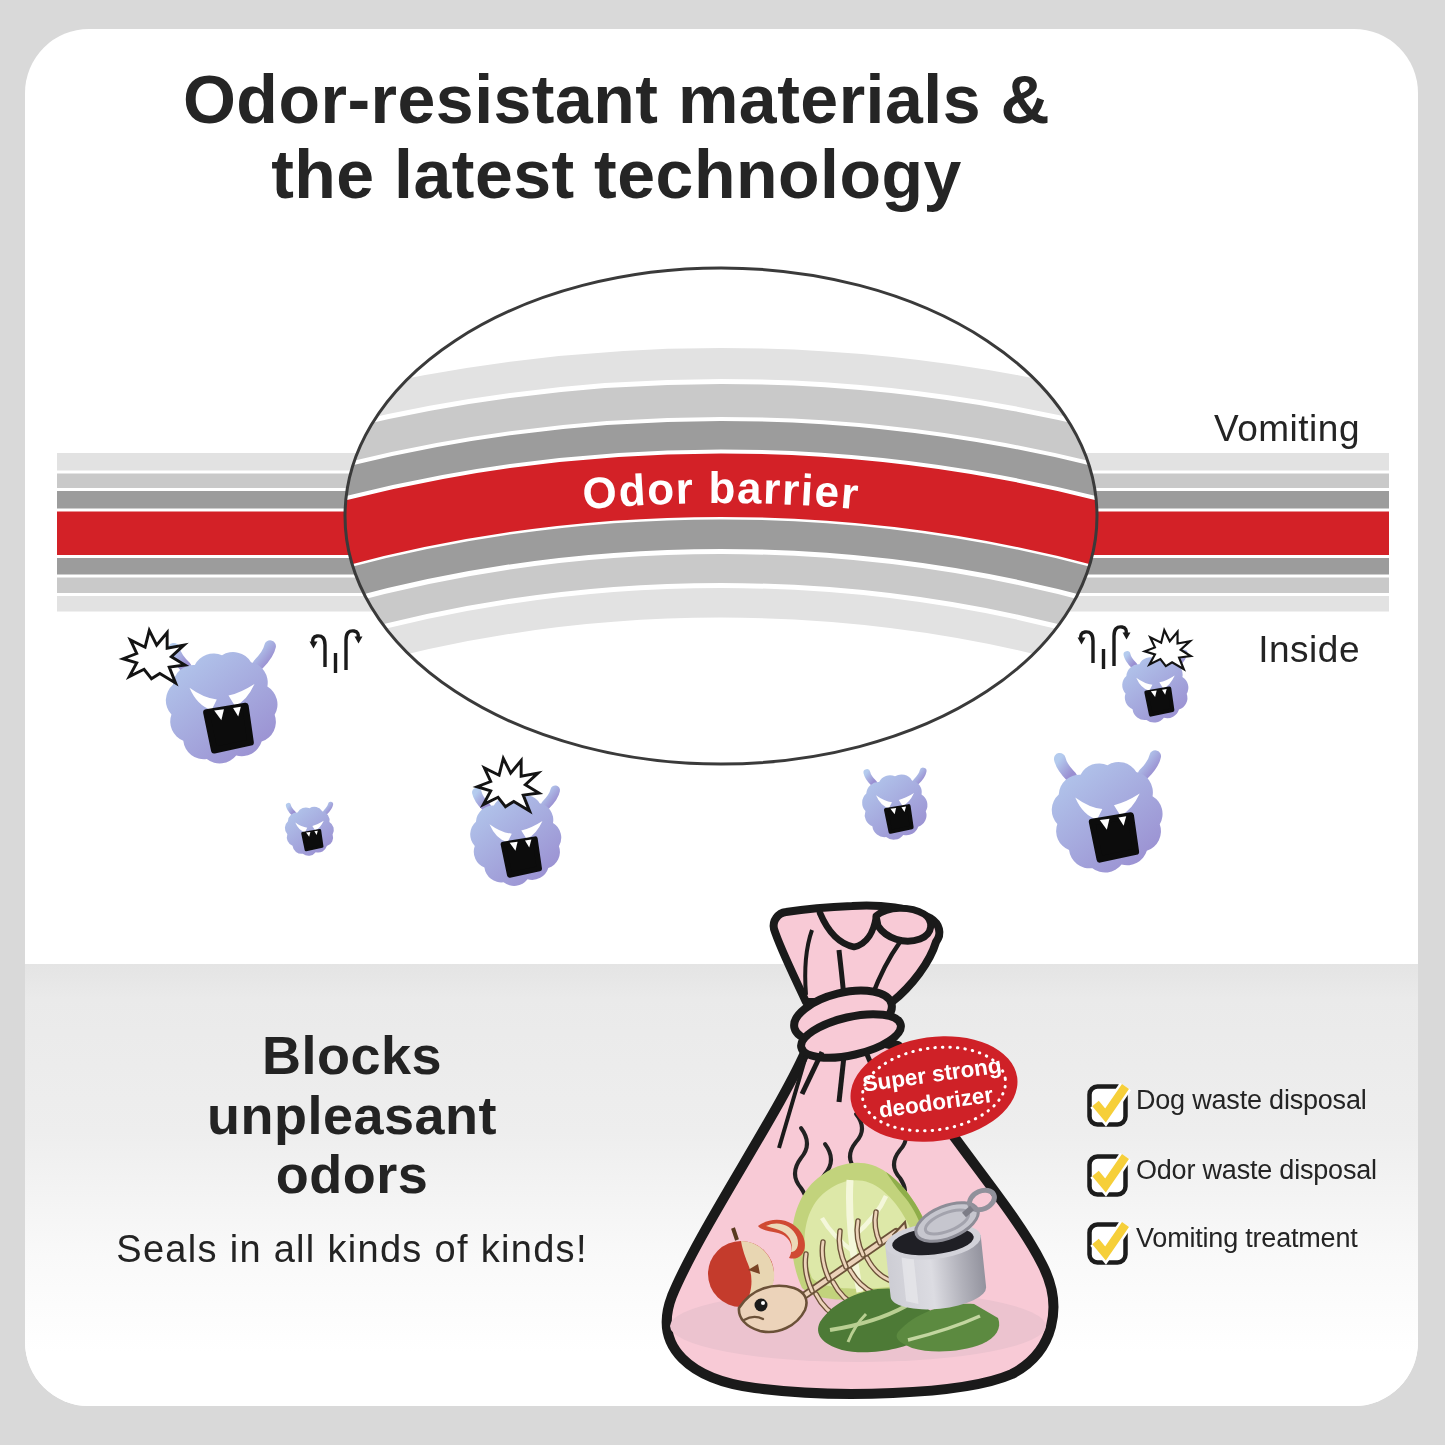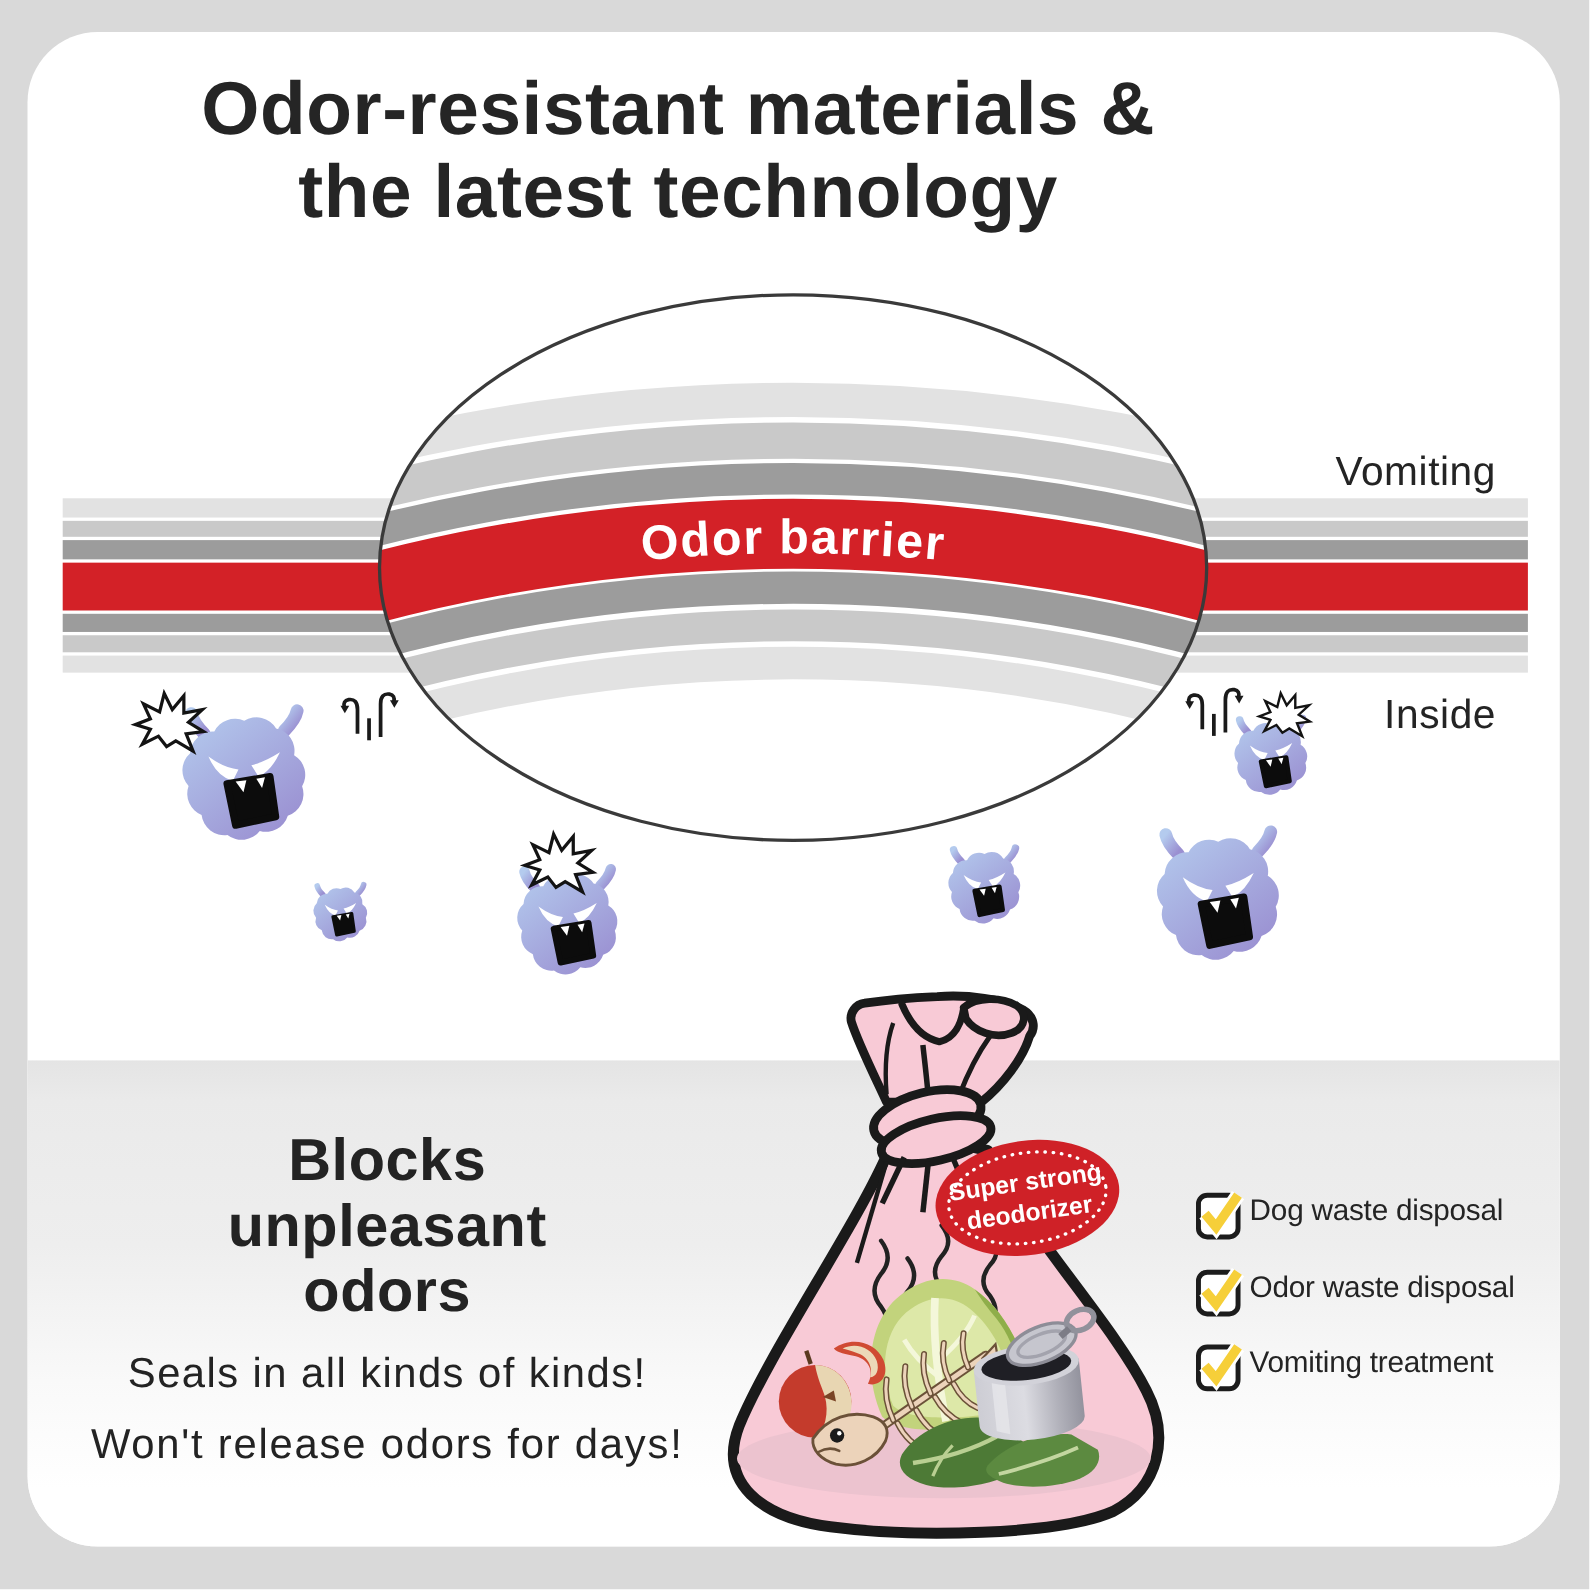--- a/index.html
+++ b/index.html
@@ -28,21 +28,20 @@
   </div>
 
   <div class="title">Odor-resistant materials &amp;<br>the latest technology</div>
 
   <div class="outlbl" style="left:1030px;top:408px;">Vomiting</div>
   <div class="outlbl" style="left:1030px;top:629px;">Inside</div>
 
   <div class="blk">
     <div class="b1">Blocks<br>unpleasant<br>odors</div>
     <div class="b2">Seals in all kinds of kinds!</div>
-    <div class="b3">Won't release odors for days!</div>
   </div>
 
   <div class="cl" style="top:1082px;"><svg width="46" height="46" viewBox="0 0 46 46">
         <rect x="2.5" y="4.5" width="36" height="38" rx="8" fill="#ffffff" stroke="#1c1c1c" stroke-width="4.5"></rect>
         <path d="M8.5 21.5 L18.5 33.5 L38.5 4.5" fill="none" stroke="#ffffff" stroke-width="13.5"></path>
         <path d="M8.5 21.5 L18.5 33.5 L38.5 4.5" fill="none" stroke="#f6cf39" stroke-width="8.5"></path>
       </svg><span class="txt">Dog waste disposal</span></div>
   <div class="cl" style="top:1152px;"><svg width="46" height="46" viewBox="0 0 46 46">
         <rect x="2.5" y="4.5" width="36" height="38" rx="8" fill="#ffffff" stroke="#1c1c1c" stroke-width="4.5"></rect>
         <path d="M8.5 21.5 L18.5 33.5 L38.5 4.5" fill="none" stroke="#ffffff" stroke-width="13.5"></path>

